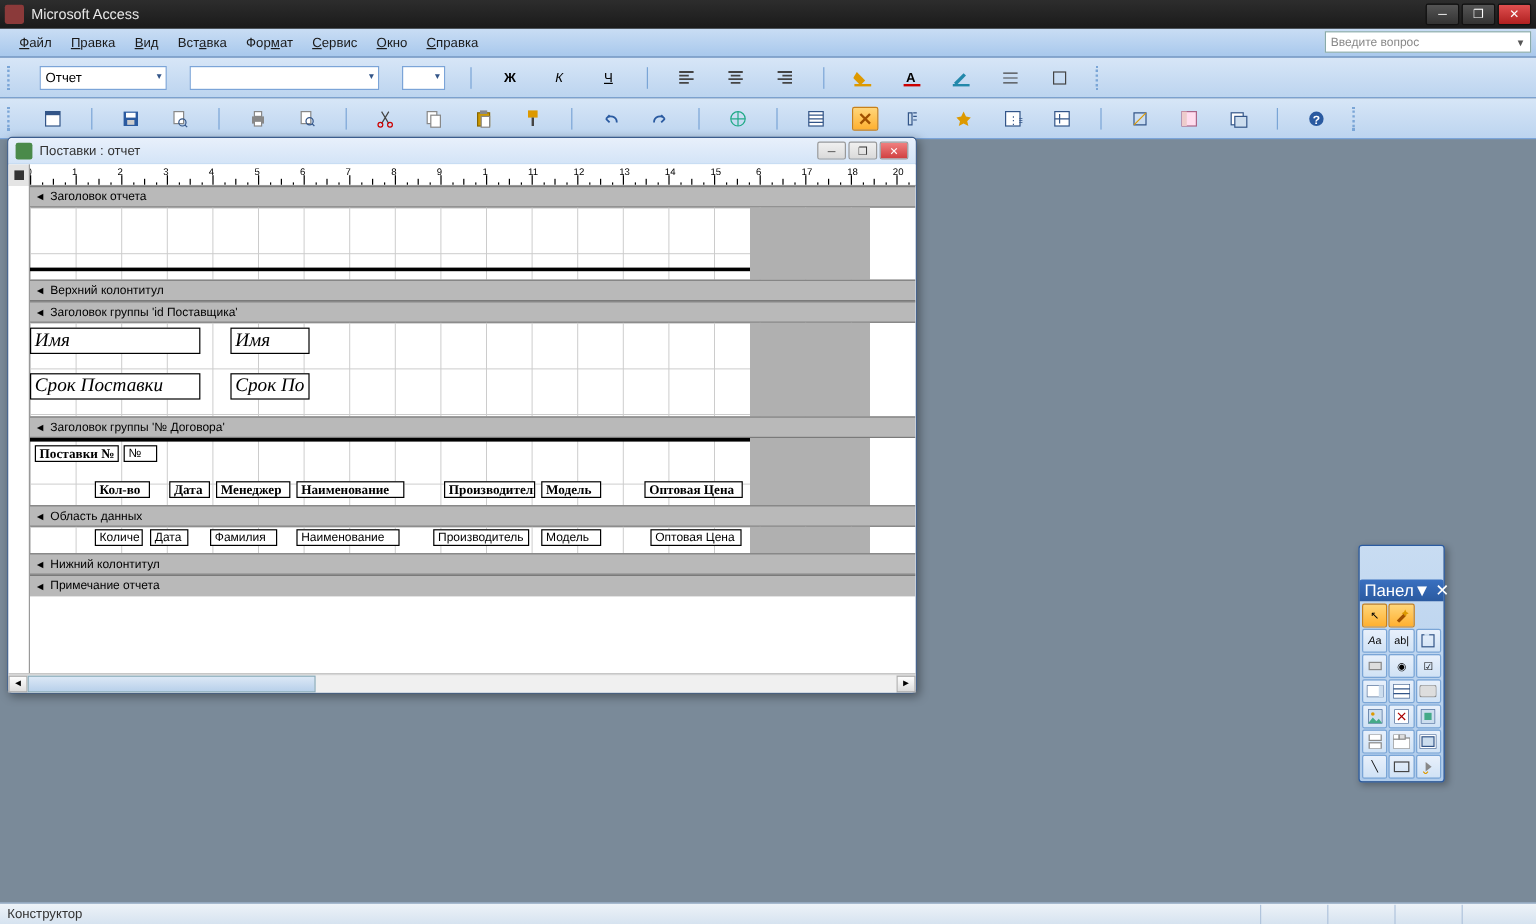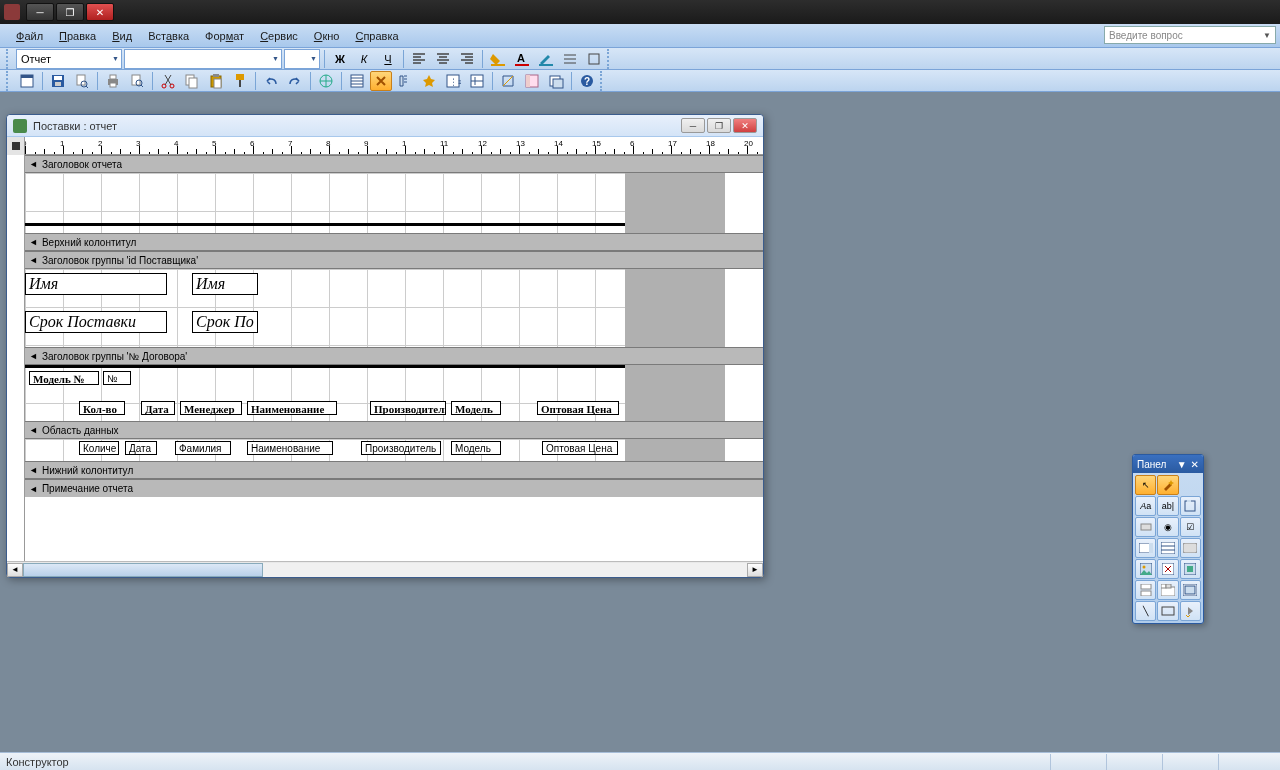--- a/index.html
+++ b/index.html
@@ -15,21 +15,21 @@
 .titlebar .win-btn.close { background: linear-gradient(#e05050,#b02020); }
 
 
 .menubar { height: 24px; background: linear-gradient(#c9ddf4, #a8c8ec); border-bottom: 1px solid #7ba4d8; display: flex; align-items: center; padding: 0 8px; position: relative; }
 .menubar .menu-item { font-size: 11px; color: #1a1a1a; padding: 2px 8px; cursor: pointer; }
 .menubar .menu-item u { text-decoration: underline; }
 .askbox { position: absolute; right: 4px; top: 2px; width: 172px; height: 18px; background: #fff; border: 1px solid #8aa; font-size: 10px; color: #888; padding: 0 4px; display: flex; align-items: center; justify-content: space-between; }
 .askbox .dd { color: #555; font-size: 8px; }
 
 
-.toolbar { height: 22px; background: linear-gradient(#d7e6f7, #bcd4ef); border-bottom: 1px solid #7ba4d8; display: flex; align-items: center; padding: 0 6px; gap: 2px; }
+.toolbar { height: 34px; background: linear-gradient(#d7e6f7, #bcd4ef); border-bottom: 1px solid #7ba4d8; display: flex; align-items: center; padding: 0 6px; gap: 19px; }
 .toolbar .combo { height: 20px; background: #fff; border: 1px solid #7ba4d8; font-size: 11px; padding: 0 4px; display: flex; align-items: center; position: relative; }
 .toolbar .combo .dd { position: absolute; right: 2px; font-size: 7px; color: #358; }
 .toolbar .combo.name { width: 106px; }
 .toolbar .combo.font { width: 158px; }
 .toolbar .combo.size { width: 36px; }
 .toolbar .btn { width: 22px; height: 20px; border: 1px solid transparent; border-radius: 2px; display: flex; align-items: center; justify-content: center; font-size: 11px; cursor: pointer; }
 .toolbar .sep { width: 1px; height: 18px; background: #7aa5d6; margin: 0 2px; }
 .toolbar .handle { width: 5px; height: 20px; border-left: 2px dotted #7aa5d6; margin-right: 3px; }
 .toolbar svg { width: 16px; height: 16px; }
 
@@ -72,21 +72,21 @@
 
 .ctrl { position: absolute; background: #fff; border: 1px solid #000; font-size: 11px; padding: 1px 3px; overflow: hidden; white-space: nowrap; }
 .ctrl.big { font-family: 'Times New Roman', serif; font-size: 26px; }
 .ctrl.it { font-family: 'Times New Roman', serif; font-style: italic; font-size: 16px; }
 .ctrl.bold { font-family: 'Times New Roman', serif; font-weight: bold; font-size: 11px; }
 .ctrl.sm { font-size: 10px; }
 .thick-line { position: absolute; left: 0; width: 600px; height: 3px; background: #000; }
 
 
 .toolbox { position: absolute; right: 76px; top: 354px; width: 72px; background: linear-gradient(#c8dcf2,#b0cceb); border: 1px solid #2a5aa0; border-radius: 3px; box-shadow: 2px 2px 6px rgba(0,0,0,.3); }
-.toolbox .tb-title { height: 18px; background: linear-gradient(#3a70c0,#2a5aa0); color: #fff; font-size: 10px; display: flex; align-items: center; padding: 0 4px; border-radius: 2px 2px 0 0; }
+.toolbox .tb-title { height: 18px; background: linear-gradient(#3a70c0,#2a5aa0); color: #fff; font-size: 14px; display: flex; align-items: center; padding: 0 4px; border-radius: 2px 2px 0 0; margin-top: 28px; }
 .toolbox .tb-title .dd { margin-left: auto; }
 .toolbox .tb-title .x { margin-left: 4px; cursor: pointer; }
 .toolbox .tb-body { padding: 2px; display: grid; grid-template-columns: repeat(3, 1fr); gap: 1px; }
 .toolbox .tool { height: 20px; background: linear-gradient(#e8f0fb,#d0e2f5); border: 1px solid #7aa5d6; border-radius: 2px; display: flex; align-items: center; justify-content: center; font-size: 9px; cursor: pointer; }
 .toolbox .tool.sel { background: linear-gradient(#ffd67a,#ffb030); border-color: #c8801a; }
 
 
 .hscroll { height: 16px; background: #e8e8e8; border-top: 1px solid #bbb; display: flex; align-items: center; }
 .hscroll .sb-btn { width: 16px; height: 14px; background: linear-gradient(#fefefe,#ddd); border: 1px solid #aaa; display: flex; align-items: center; justify-content: center; font-size: 8px; }
 .hscroll .sb-track { flex: 1; height: 14px; background: #f0f0f0; position: relative; }
@@ -95,20 +95,21 @@
 
 .statusbar { position: absolute; bottom: 0; left: 0; right: 0; height: 18px; background: linear-gradient(#eef3f8,#d6e3f0); border-top: 1px solid #a6bdd8; font-size: 11px; display: flex; align-items: center; padding: 0 6px; color: #333; }
 .statusbar .panes { margin-left: auto; display: flex; }
 .statusbar .pane { width: 56px; height: 16px; border-left: 1px solid #b0c4dc; }
 </style>
 </head>
 <body>
 
 <div class="titlebar">
   <div class="app-icon"></div>
+  <div class="title">Microsoft Access</div>
   <div class="win-btns">
     <div class="win-btn">─</div>
     <div class="win-btn">❐</div>
     <div class="win-btn close">✕</div>
   </div>
 </div>
 
 <div class="menubar">
   <div class="menu-item"><u>Ф</u><span></span>айл</div>
   <div class="menu-item"><u>П</u>равка</div>
@@ -494,21 +495,21 @@
           <div class="ctrl it" style="left:167px;top:42px;width:66px;height:22px">Срок По</div>
         </div>
 
         <div class="section-hdr">
             <span class="arrow">◄</span>
             <span>Заголовок группы '№ Договора'</span>
           </div>
         <div class="section-body h56">
           <div class="section-gray"></div>
           <div class="thick-line" style="top:0"></div>
-          <div class="ctrl bold" style="left:4px;top:6px;width:70px;height:14px">Модель №</div>
+          <div class="ctrl bold" style="left:4px;top:6px;width:70px;height:14px">Поставки №</div>
           <div class="ctrl sm" style="left:78px;top:6px;width:28px;height:14px">№ </div>
           <div class="ctrl bold" style="left:54px;top:36px;width:46px;height:14px">Кол-во</div>
           <div class="ctrl bold" style="left:116px;top:36px;width:34px;height:14px">Дата</div>
           <div class="ctrl bold" style="left:155px;top:36px;width:62px;height:14px">Менеджер</div>
           <div class="ctrl bold" style="left:222px;top:36px;width:90px;height:14px">Наименование</div>
           <div class="ctrl bold" style="left:345px;top:36px;width:76px;height:14px">Производитель</div>
           <div class="ctrl bold" style="left:426px;top:36px;width:50px;height:14px">Модель</div>
           <div class="ctrl bold" style="left:512px;top:36px;width:82px;height:14px">Оптовая Цена</div>
         </div>
 

